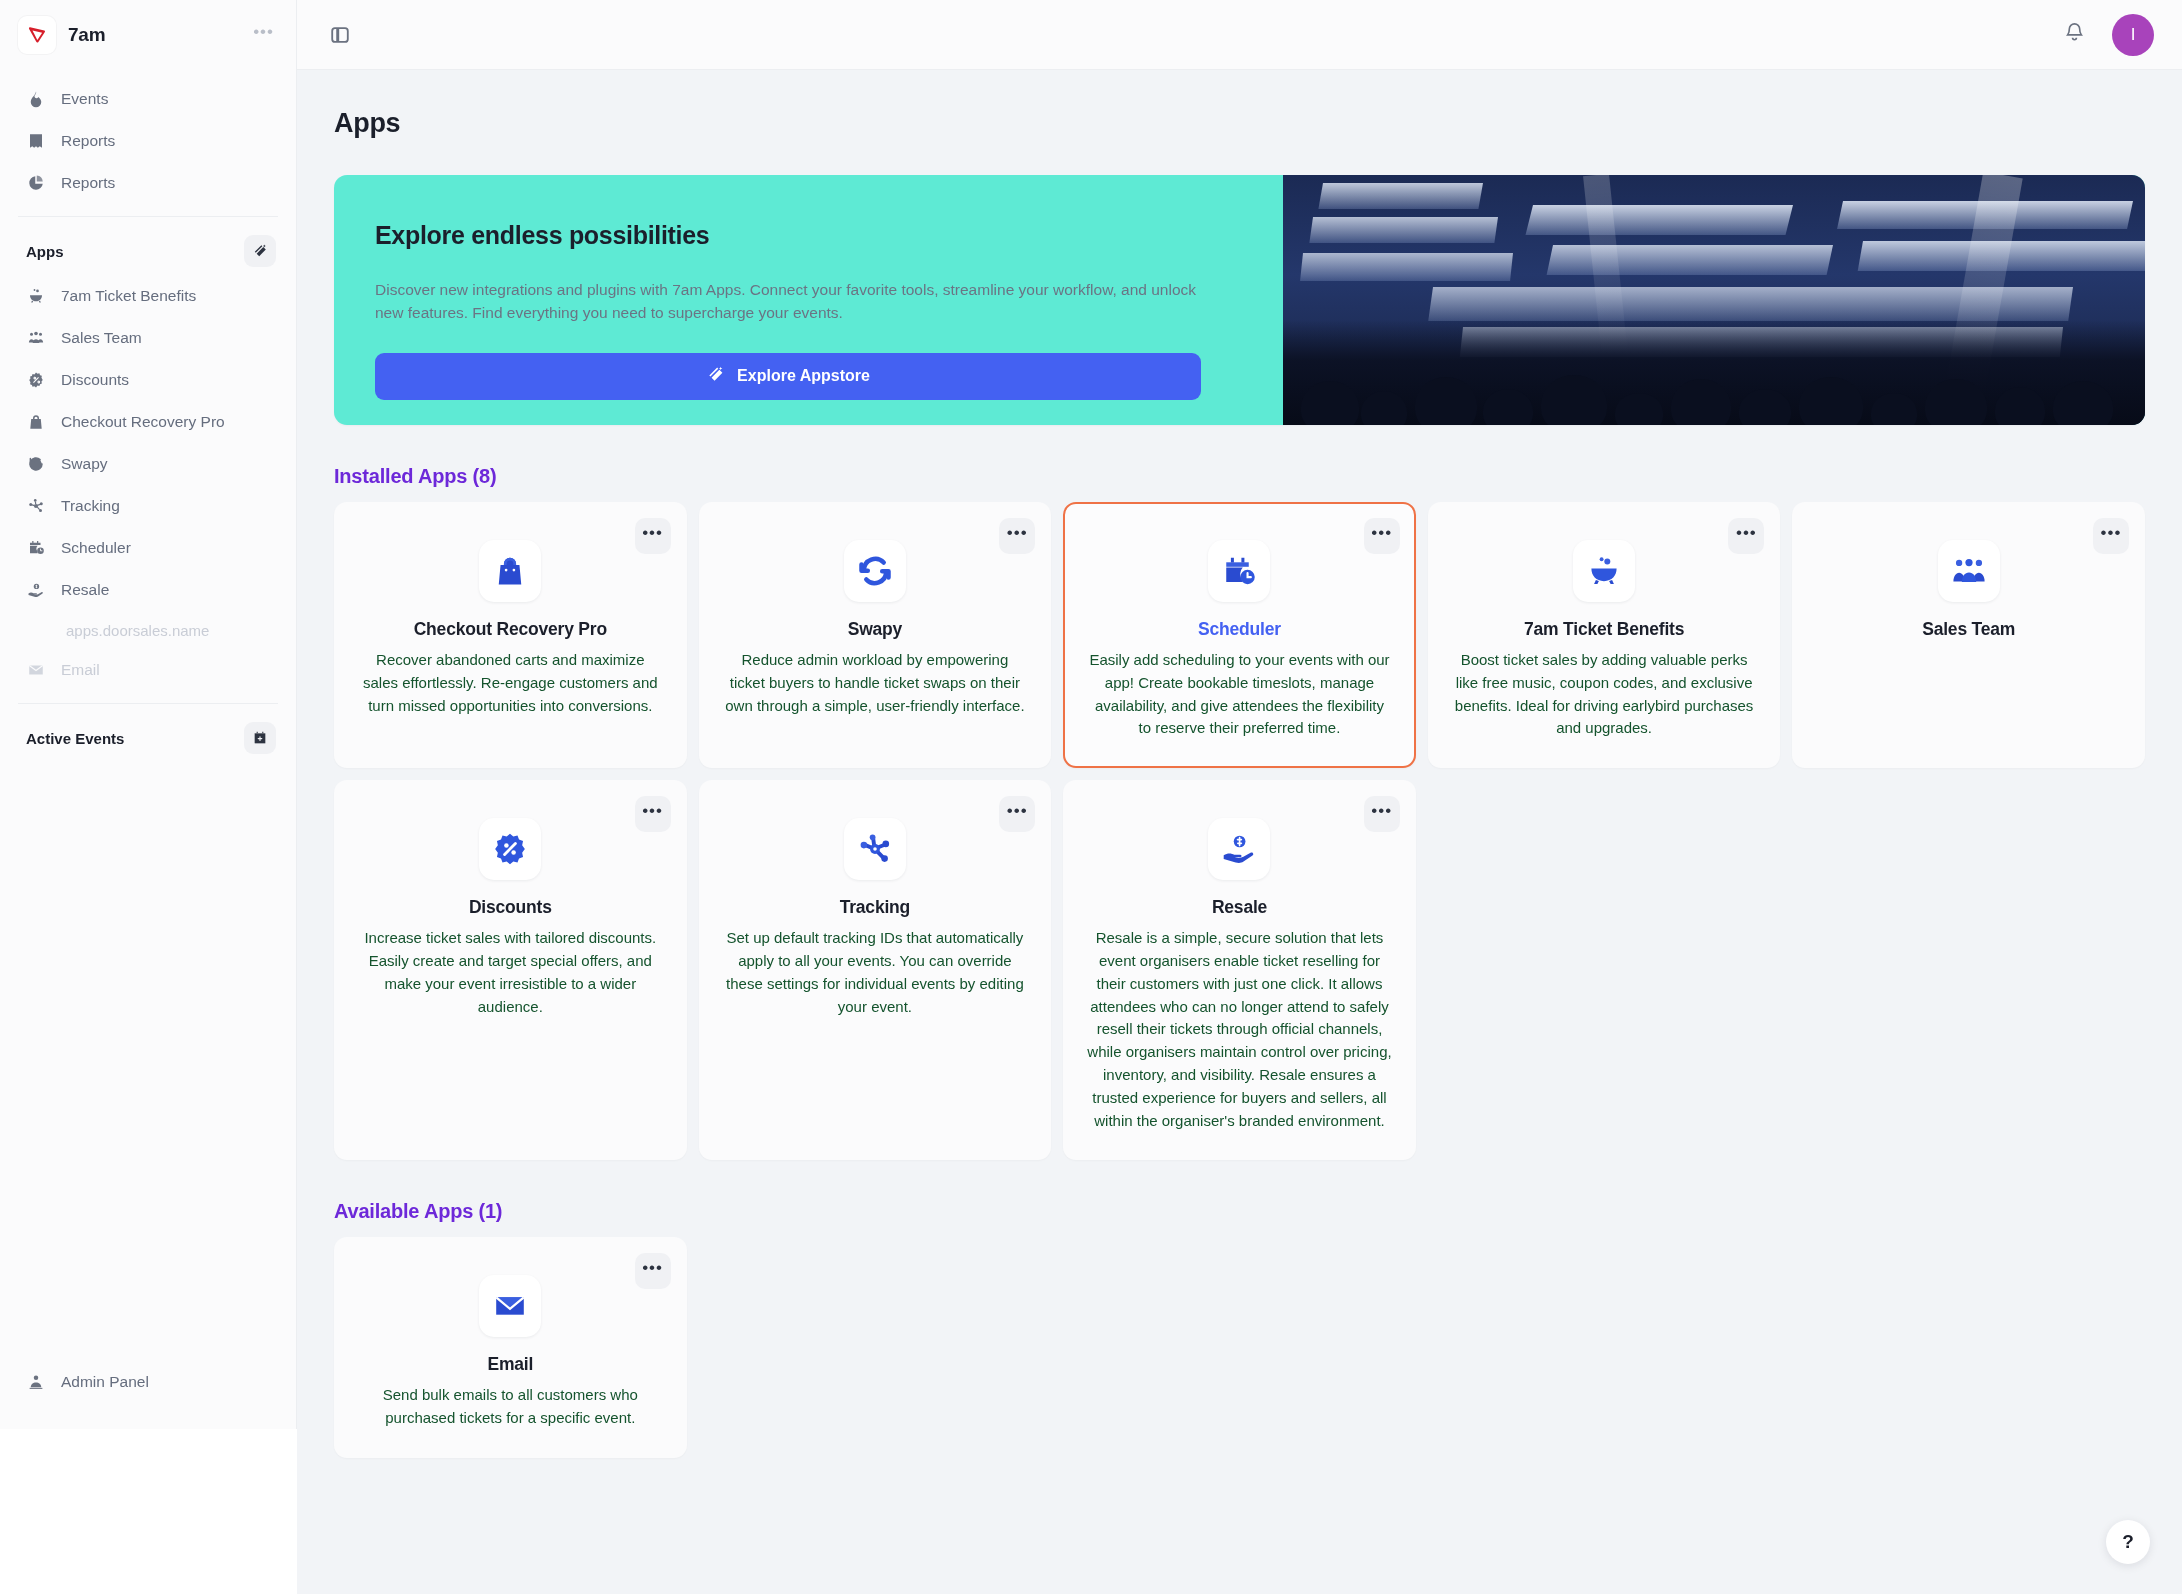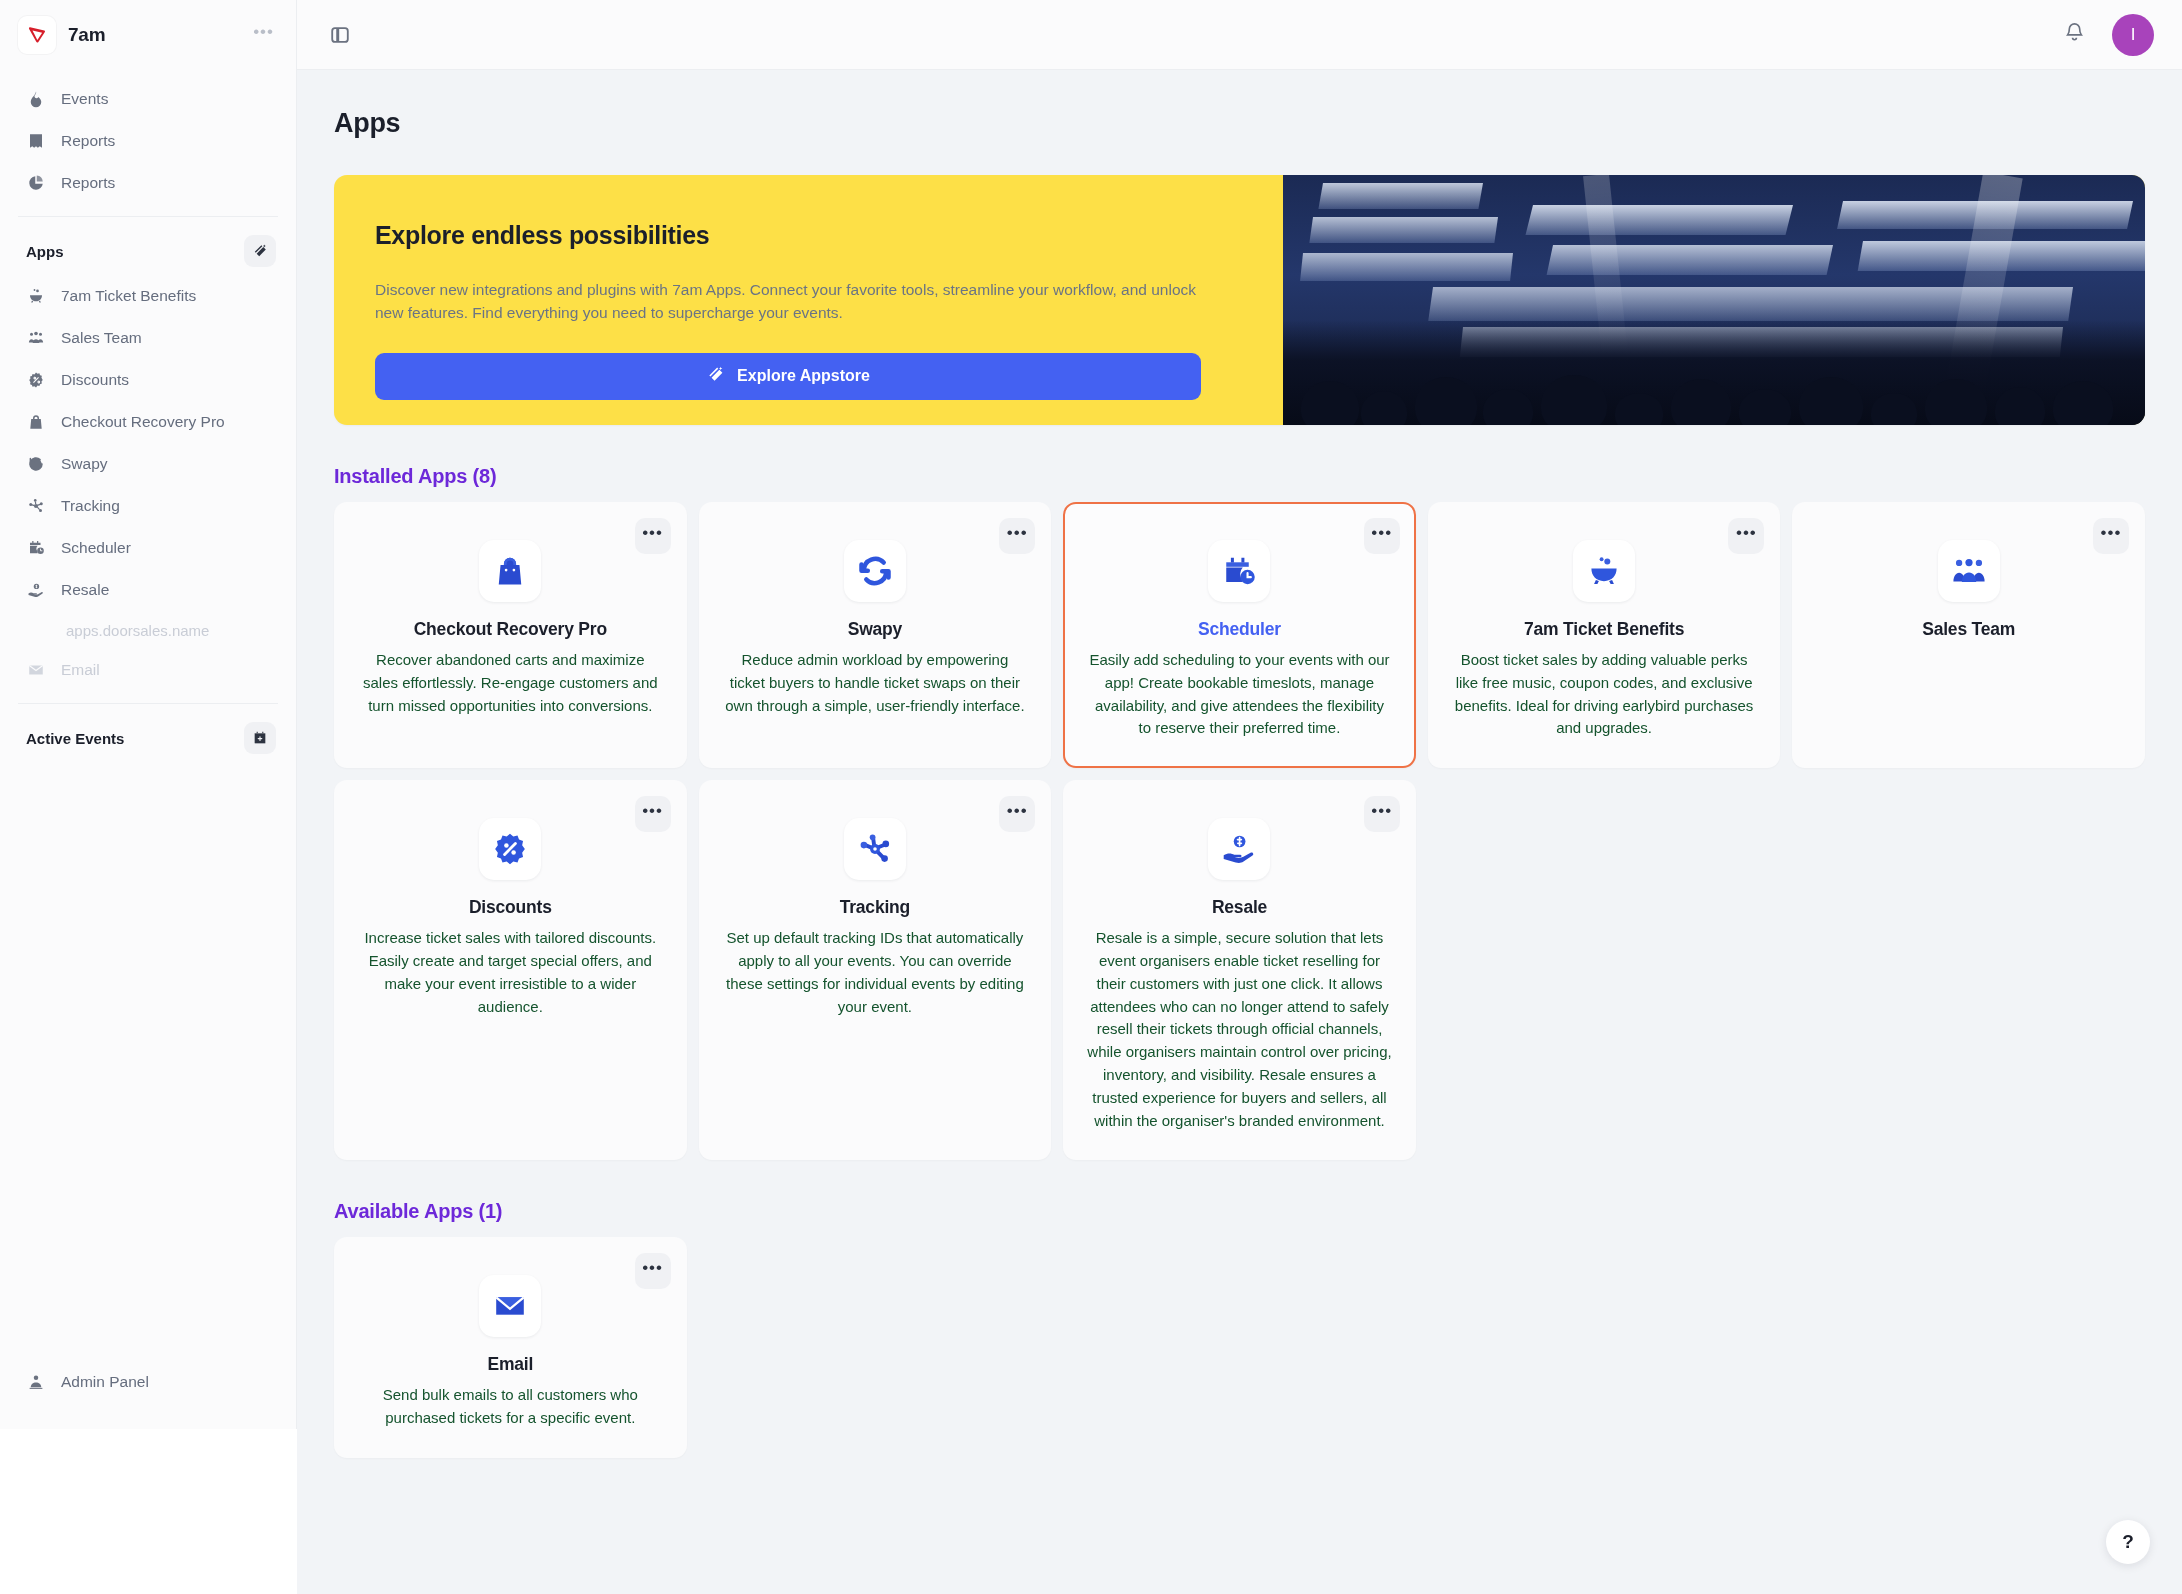--- a/index.html
+++ b/index.html
@@ -95,21 +95,21 @@
 
   .content { flex: 1; overflow: hidden; padding: 0 0 0 0; }
   .page-title {
     font-size: 27px; font-weight: 700; color: #1b1f2b;
     padding: 38px 0 0 37px; letter-spacing: -0.3px;
   }
 
   
   .hero {
     margin: 36px 37px 0 37px;
-    background: #fde047; border-radius: 13px;
+    background: #5eead4; border-radius: 13px;
     display: flex; overflow: hidden; height: 250px;
     box-shadow: 0 1px 2px rgba(16,24,40,0.04);
     gap: 40px;
   }
   .hero-left { flex: 1; padding: 46px 42px 0 41px; }
   .hero-title { font-size: 25px; font-weight: 700; color: #1b1f2b; letter-spacing: -0.3px; }
   .hero-sub {
     margin-top: 28px; font-size: 15.5px; line-height: 1.5;
     color: #6b7484; max-width: 880px;
   }

